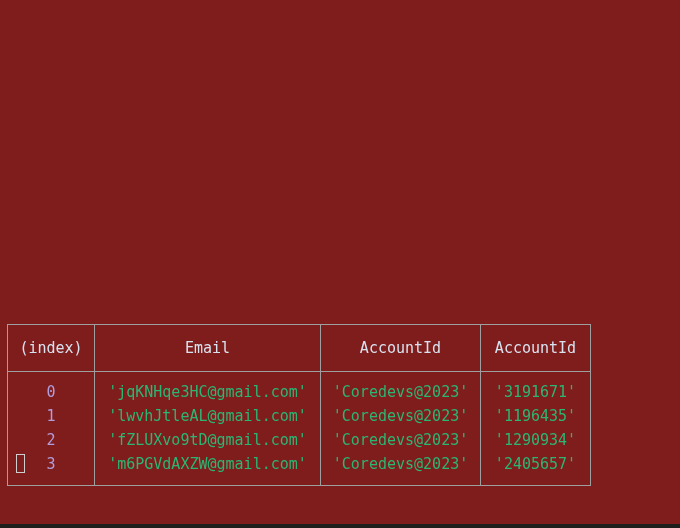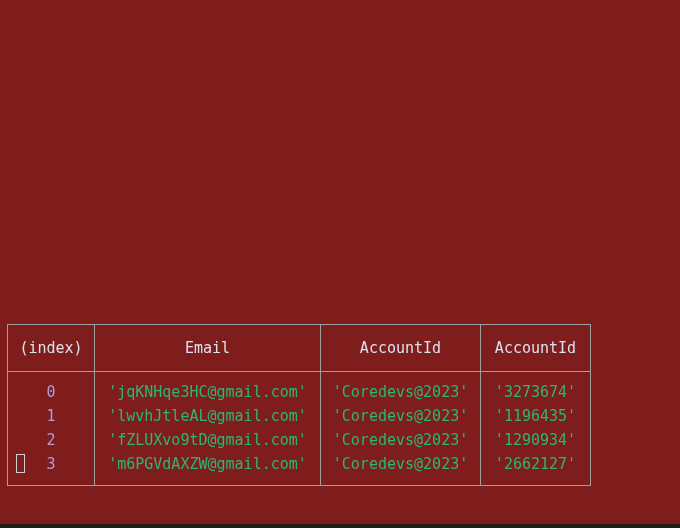--- a/index.html
+++ b/index.html
@@ -163,39 +163,39 @@
           <th>Email</th>
           <th>AccountId</th>
           <th>AccountId</th>
         </tr>
       </thead>
       <tbody>
         <tr>
           <td class="idx">0</td>
           <td class="cell-val">'jqKNHqe3HC@gmail.com'</td>
           <td class="cell-val">'Coredevs@2023'</td>
-          <td class="cell-val">'3273674'</td>
+          <td class="cell-val">'3191671'</td>
         </tr>
         <tr>
           <td class="idx">1</td>
           <td class="cell-val">'lwvhJtleAL@gmail.com'</td>
           <td class="cell-val">'Coredevs@2023'</td>
           <td class="cell-val">'1196435'</td>
         </tr>
         <tr>
           <td class="idx">2</td>
           <td class="cell-val">'fZLUXvo9tD@gmail.com'</td>
           <td class="cell-val">'Coredevs@2023'</td>
           <td class="cell-val">'1290934'</td>
         </tr>
         <tr>
           <td class="idx cursor-cell"><span class="cursor-block"></span><span>3</span></td>
           <td class="cell-val">'m6PGVdAXZW@gmail.com'</td>
           <td class="cell-val">'Coredevs@2023'</td>
-          <td class="cell-val">'2662127'</td>
+          <td class="cell-val">'2405657'</td>
         </tr>
       </tbody>
     </table>
   </div>
 
   <div class="spacer"></div>
 
   <div class="line">
     
   </div>

